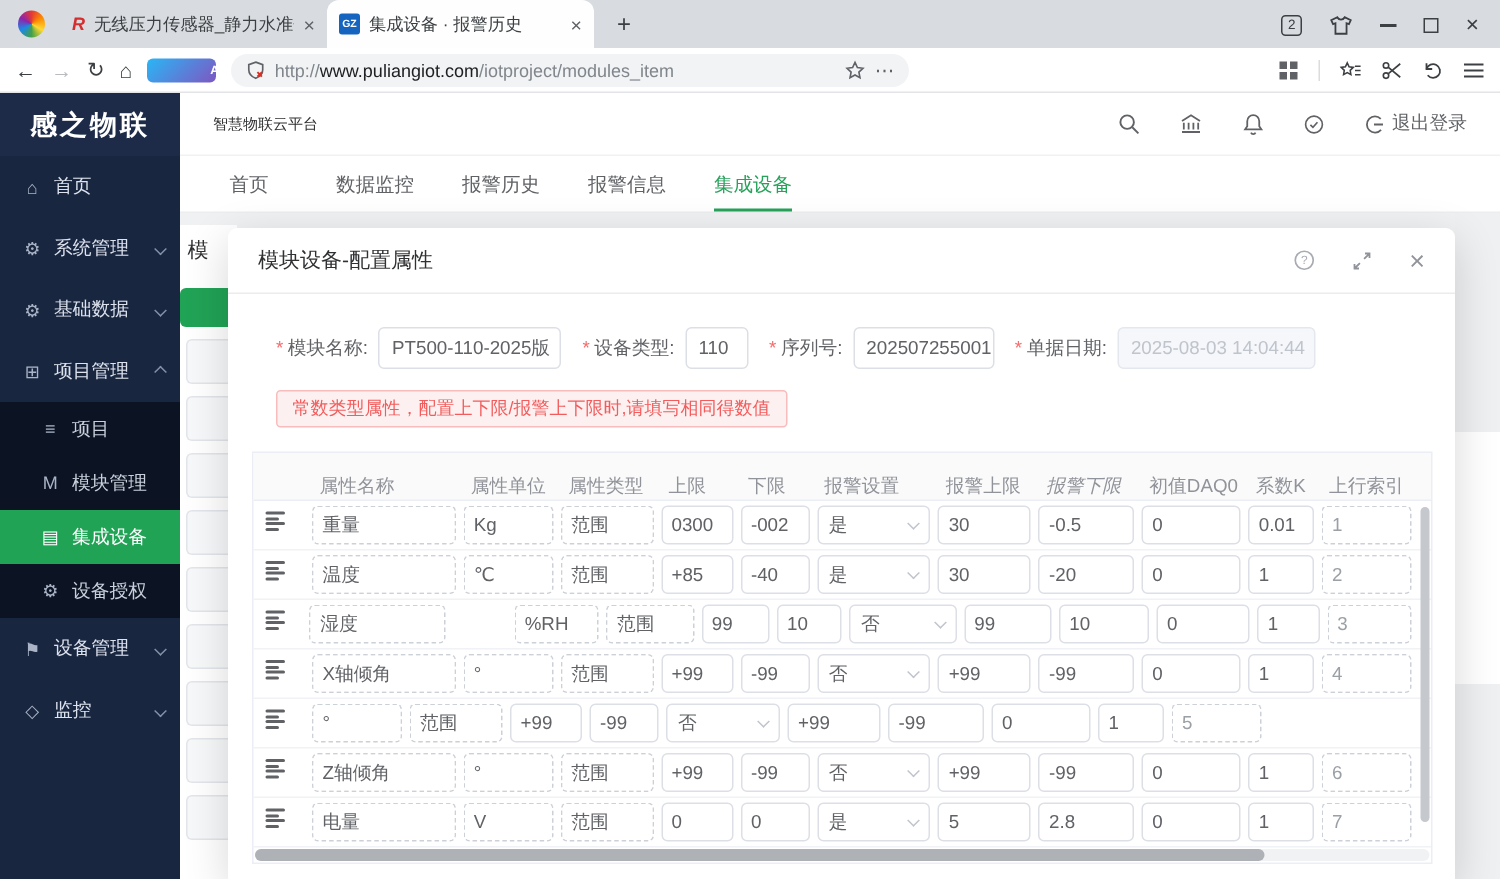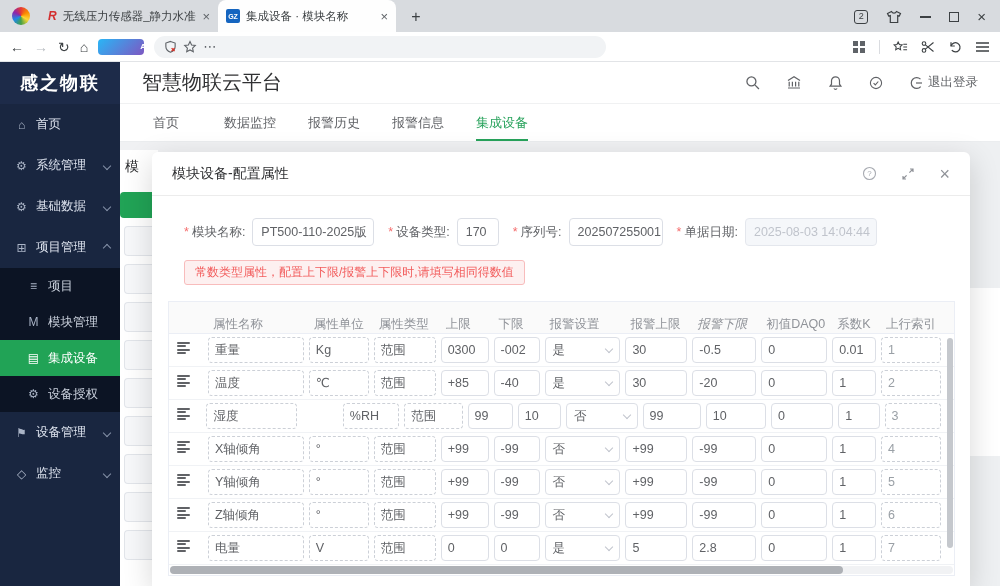--- a/index.html
+++ b/index.html
@@ -45,21 +45,21 @@
   .snav .sicon { width:17px; font-size:12px; color:#aab4c6; margin-right:6px; text-align:center; }
   .snav.sub { height:36px; background:#0c1424; padding-left:25px; color:#c9d0dc; }
   .snav.sub.active { background:#21a356; color:#fff; }
   .snav.sub.active .sicon { color:#fff; }
   .chev { width:6px; height:6px; border-right:1.3px solid #8592a8; border-bottom:1.3px solid #8592a8; display:inline-block; margin-left:auto; }
   .chev.down { transform:rotate(45deg); }
   .chev.up { transform:rotate(-135deg); }
 
   
   .apphead { position:absolute; left:120px; top:62px; width:880px; height:42px; background:#fff; border-bottom:1px solid #f0f1f2; display:flex; align-items:center; padding:0 22px; }
-  .apptitle { font-size:20px; color:#303133; }
+  .apptitle { font-size:10px; color:#303133; }
   .hspacer { flex:1; }
   .hic { margin-left:26px; display:flex; align-items:center; color:#606266; }
   .welcome,.logout { display:flex; align-items:center; gap:5px; font-size:12.5px; color:#606266; margin-left:26px; }
   .appnav { position:absolute; left:120px; top:104px; width:880px; height:38px; background:#fff; border-bottom:1px solid #ebedef; display:flex; align-items:stretch; padding-left:18px; gap:28px; }
   .anav-item { min-width:56px; text-align:center; line-height:37px; font-size:13px; color:#606266; position:relative; }
   .anav-item.active { color:#27a25b; }
   .anav-item.active::after { content:""; position:absolute; left:2px; right:2px; bottom:0; height:2px; background:#27a25b; }
 
   
   .content { position:absolute; left:120px; top:142px; width:880px; height:444px; background:#f0f1f3; }
@@ -110,21 +110,21 @@
 
   <div class="tabbar">
     <div class="blogo"></div>
     <div class="tab">
       <span class="fav1">R</span>
       <span class="ttitle">无线压力传感器_静力水准仪_</span>
       <span class="tclose">×</span>
     </div>
     <div class="tab active">
       <span class="fav2">GZ</span>
-      <span class="ttitle">集成设备 · 模块名称</span>
+      <span class="ttitle">集成设备 · 报警历史</span>
       <span class="tclose">×</span>
     </div>
     <div class="newtab">+</div>
     <div class="winctrl">
       <span class="badge2">2</span>
       <svg class="ic" width="16" height="14" viewBox="0 0 16 14">
           <path d="M5.5 1.5 L1.5 3.5 l1.2 2.6 L4.3 5.5 V12.5 h7.4 V5.5 l1.6.6 1.2-2.6-4-2 a2.8 2.8 0 0 1-5 0z" fill="none" stroke="#3c4043" stroke-width="1.2"></path>
         </svg>
       <span class="wmin"></span>
       <span class="wmax"></span>
@@ -136,20 +136,21 @@
     <span class="nav-ic">←</span>
     <span class="nav-ic fwd">→</span>
     <span class="nav-ic">↻</span>
     <span class="nav-ic">⌂</span>
     <span class="ai-badge">AI</span>
     <div class="urlpill">
       <svg class="ic" width="13" height="14" viewBox="0 0 14 14">
           <path d="M7 1 l5 1.8 v3.6 c0 3-2 5-5 6.2 C4 11.4 2 9.4 2 6.4 V2.8z" fill="none" stroke="#5f6368" stroke-width="1.2"></path>
           <path d="M8.2 8.2 l3.2 3.2 M11.4 8.2 L8.2 11.4" stroke="#d93025" stroke-width="1.4"></path>
         </svg>
+      <span class="urltext"><span class="url-scheme">http://</span><span class="url-host">www.puliangiot.com</span><span class="url-path">/iotproject/modules_item</span></span>
       <svg class="ic" width="14" height="14" viewBox="0 0 14 14">
           <path d="M7 1.6 l1.6 3.4 3.7.5 -2.7 2.6 .7 3.7 L7 10 3.7 11.8 l.7-3.7 -2.7-2.6 3.7-.5z" fill="none" stroke="#5f6368" stroke-width="1.1"></path>
         </svg>
       <span style="color:#5f6368;font-size:13px;">⋯</span>
     </div>
     <div class="tb-right">
       <svg class="ic" width="14" height="14" viewBox="0 0 14 14">
           <rect x="1" y="1" width="5" height="5" fill="#5f6368"></rect>
           <rect x="8" y="1" width="5" height="5" fill="#5f6368"></rect>
           <rect x="1" y="8" width="5" height="5" fill="#5f6368"></rect>
@@ -302,21 +303,21 @@
         <span class="mclose">×</span>
       </span>
     </div>
     <div class="mform" id="mform">
         <div class="fgroup">
           <span class="flabel"><i class="req">*</i>模块名称:</span>
           <div class="finput" style="width: 122px;">PT500-110-2025版</div>
         </div>
         <div class="fgroup">
           <span class="flabel"><i class="req">*</i>设备类型:</span>
-          <div class="finput" style="width: 42px;">170</div>
+          <div class="finput" style="width: 42px;">110</div>
         </div>
         <div class="fgroup">
           <span class="flabel"><i class="req">*</i>序列号:</span>
           <div class="finput" style="width: 94px;">202507255001</div>
         </div>
         <div class="fgroup">
           <span class="flabel"><i class="req">*</i>单据日期:</span>
           <div class="finput disabled" style="width: 132px;">
             <span>2025-08-03 14:04:44</span>
             <svg width="12" height="12" viewBox="0 0 14 14">
@@ -496,23 +497,20 @@
             </div>
             <div class="cell" style="width: 44px;">
               <div class="inp solid">1</div>
             </div>
             <div class="cell" style="width: 60px;">
               <div class="inp dashed muted">4</div>
             </div>
           </div>
           <div class="trow">
             <div class="cell" style="width: 26px;"><span class="handle"><i></i><i></i><i></i><i></i></span></div>
-            <div class="cell" style="width: 96px;">
-              <div class="inp dashed">Y轴倾角</div>
-            </div>
             <div class="cell" style="width: 60px;">
               <div class="inp dashed">°</div>
             </div>
             <div class="cell" style="width: 62px;">
               <div class="inp dashed">范围</div>
             </div>
             <div class="cell" style="width: 48px;">
               <div class="inp solid">+99</div>
             </div>
             <div class="cell" style="width: 46px;">

